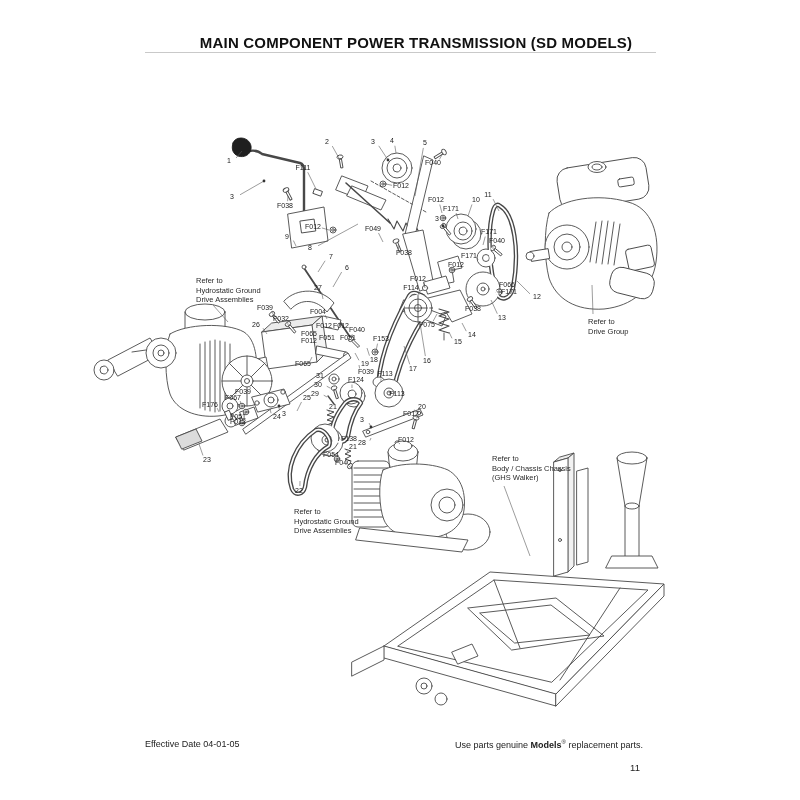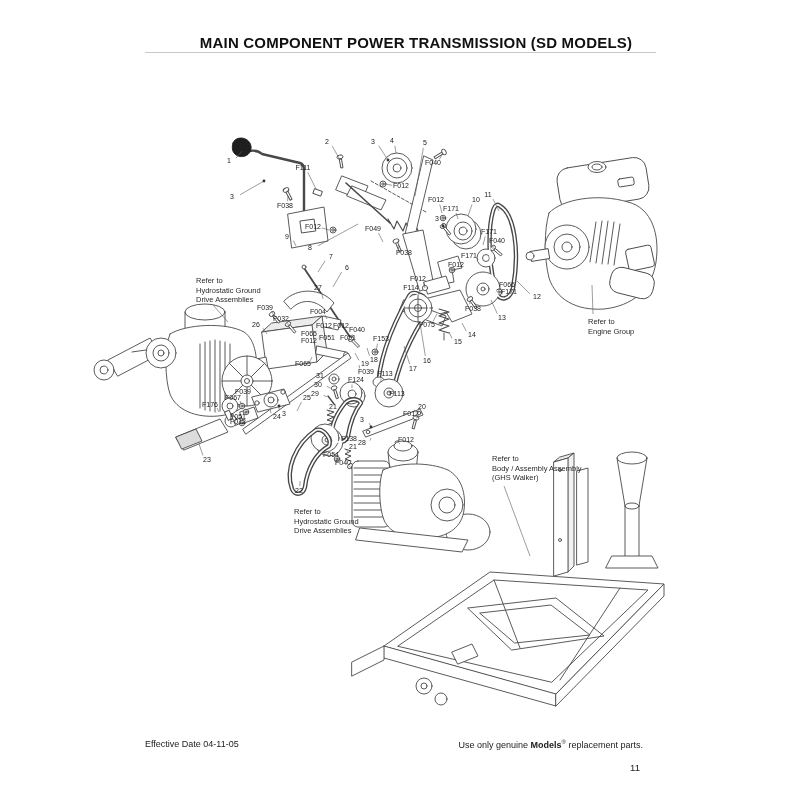--- a/index.html
+++ b/index.html
@@ -434,31 +434,31 @@
       <div class="callout" style="left: 331px; top: 455px;">F054</div>
       <div class="callout" style="left: 343px; top: 463px;">F040</div>
       <div class="callout" style="left: 299px; top: 491px;">22</div>
       <div class="refer-note" style="left: 196px; top: 276px;">
         <div>Refer to</div>
         <div>Hydrostatic Ground</div>
         <div>Drive Assemblies</div>
       </div>
       <div class="refer-note" style="left: 588px; top: 317px;">
         <div>Refer to</div>
-        <div>Engine Group</div>
+        <div>Drive Group</div>
       </div>
       <div class="refer-note" style="left: 492px; top: 454px;">
         <div>Refer to</div>
-        <div>Body / Assembly Assembly</div>
+        <div>Body / Chassis Chassis</div>
         <div>(GHS Walker)</div>
       </div>
       <div class="refer-note" style="left: 294px; top: 507px;">
         <div>Refer to</div>
         <div>Hydrostatic Ground</div>
         <div>Drive Assemblies</div>
       </div>
     </div>
 
-  <div class="footer-left">Effective Date 04-11-05</div>
-  <div class="footer-right"><span>Use only genuine </span><b>Models</b><sup>®</sup><span> replacement parts.</span></div>
+  <div class="footer-left">Effective Date 04-01-05</div>
+  <div class="footer-right"><span>Use parts genuine </span><b>Models</b><sup>®</sup><span> replacement parts.</span></div>
   <div class="page-number">11</div>
 
 </div>
 
 </body></html>

